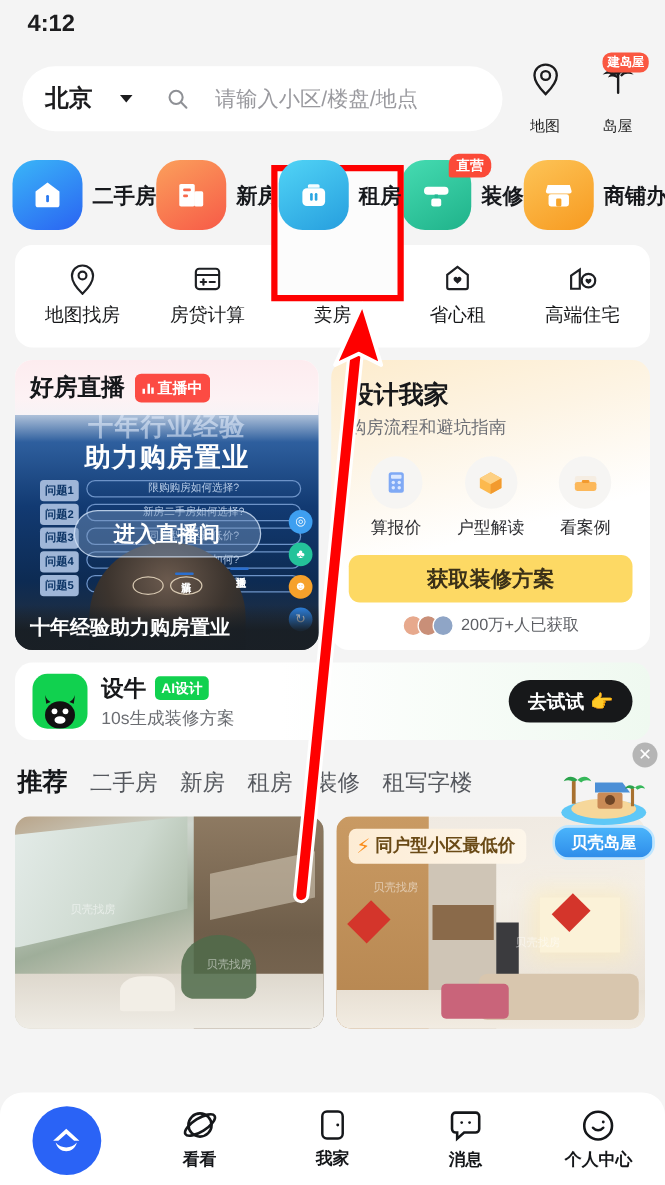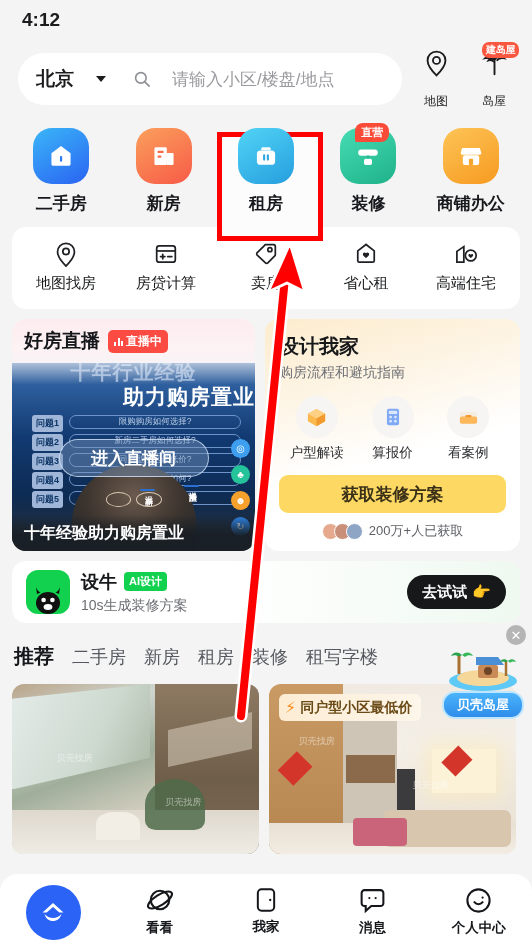--- a/index.html
+++ b/index.html
@@ -34,21 +34,21 @@
   .head-act .gl { height: 30px; display: flex; align-items: center; justify-content: center; }
   .head-act .lb { font-size: 12px; color: #222; margin-top: 15px; display: block; }
   .corner-badge {
     position: absolute; top: -6px; left: 12px;
     background: #fa5741; color: #fff; font-size: 10px; font-weight: 700;
     border-radius: 7px; padding: 1px 4px; white-space: nowrap; letter-spacing: -0.3px;
   }
 
   
   .cats { display: flex; padding: 14px 10px 6px; }
-  .cat { flex: 1; display: flex; flex-direction: column; align-items: center; gap: 8px; position: relative; }
+  .cat { flex: 1; display: flex; flex-direction: row; align-items: center; gap: 8px; position: relative; }
   .cat-ico {
     width: 56px; height: 56px; border-radius: 19px;
     display: flex; align-items: center; justify-content: center; position: relative;
   }
   .cat-lb { font-size: 17px; font-weight: 700; color: #16181c; white-space: nowrap; }
   .cat-badge {
     position: absolute; top: -5px; left: 38px; z-index: 3;
     background: #fb4a38; color: #fff; font-size: 11px; font-weight: 700;
     border-radius: 8px 8px 8px 2px; padding: 2px 6px; white-space: nowrap;
   }
@@ -87,21 +87,21 @@
   .bars { display: inline-flex; align-items: flex-end; gap: 1.5px; height: 9px; }
   .bars i { width: 2px; background: #fff; display: block; }
   .bars i:nth-child(1){height:4px} .bars i:nth-child(2){height:8px} .bars i:nth-child(3){height:5px}
   .live-video {
     position: absolute; top: 34px; left: 0; right: 0; bottom: 0;
     background: linear-gradient(180deg,#e9eef5 0%, #2e5f9e 16%, #123a72 42%, #0d2b53 72%, #2b3036 100%);
     overflow: hidden;
   }
   .lv-head1 { position: absolute; top: 6px; left: 0; right: 0; text-align: center;
     font-size: 20px; font-weight: 800; color: #eaf2ff; opacity: .55; letter-spacing: 1px; }
-  .lv-head2 { position: absolute; top: 30px; left: 0; right: 0; text-align: right;
+  .lv-head2 { position: absolute; top: 30px; left: 0; right: 0; text-align: center;
     font-size: 21px; font-weight: 800; color: #ffffff; letter-spacing: 1px; }
   .qrow { position: absolute; left: 20px; right: 14px; display: flex; align-items: flex-start; gap: 6px; }
   .qtag { background: #9fb6d8; color: #0d3566; font-size: 9px; font-weight: 700;
     border-radius: 3px; padding: 2px 4px; flex: none; }
   .qline { flex: 1; height: 14px; border: 1px solid #6d93c8; border-radius: 7px;
     color: #b9cde8; font-size: 8.5px; display: flex; align-items: center; justify-content: center; }
   .enter-btn {
     position: absolute; top: 86px; left: 50%; transform: translateX(-50%);
     width: 150px; height: 38px; border-radius: 19px;
     background: rgba(120,150,190,.45); border: 1px solid rgba(220,235,255,.75);
@@ -432,40 +432,40 @@
         </span>
       </div>
     </div>
 
     <div class="design-card">
       <div class="dz-title">设计我家</div>
       <div class="dz-sub">购房流程和避坑指南</div>
       <div class="dz-icons">
         <div class="dz-item">
           <div class="dz-circ">
-            <svg width="23" height="23" viewBox="0 0 24 24">
-                <path d="M12 3 21 8v8l-9 5-9-5V8z" fill="#fcb94e"></path>
-                <path d="M12 3 21 8l-9 5-9-5z" fill="#fdd083"></path>
-                <path d="M12 13v8l9-5V8z" fill="#f29a2e"></path>
-              </svg>
-          </div>
-          <span class="dz-lb">户型解读</span>
-        </div>
-        <div class="dz-item">
-          <div class="dz-circ">
             <svg width="22" height="22" viewBox="0 0 24 24">
                 <rect x="5.4" y="3" width="13.2" height="18" rx="2.2" fill="#7fa9f5"></rect>
                 <rect x="7.4" y="5.2" width="9.2" height="3.6" rx="1" fill="#dbe8ff"></rect>
                 <circle cx="9.4" cy="12" r="1.5" fill="#dbe8ff"></circle>
                 <circle cx="14.6" cy="12" r="1.5" fill="#dbe8ff"></circle>
                 <circle cx="9.4" cy="16.6" r="1.5" fill="#dbe8ff"></circle>
                 <circle cx="14.6" cy="16.6" r="1.5" fill="#dbe8ff"></circle>
               </svg>
           </div>
           <span class="dz-lb">算报价</span>
+        </div>
+        <div class="dz-item">
+          <div class="dz-circ">
+            <svg width="23" height="23" viewBox="0 0 24 24">
+                <path d="M12 3 21 8v8l-9 5-9-5V8z" fill="#fcb94e"></path>
+                <path d="M12 3 21 8l-9 5-9-5z" fill="#fdd083"></path>
+                <path d="M12 13v8l9-5V8z" fill="#f29a2e"></path>
+              </svg>
+          </div>
+          <span class="dz-lb">户型解读</span>
         </div>
         <div class="dz-item">
           <div class="dz-circ">
             <svg width="23" height="23" viewBox="0 0 24 24">
                 <rect x="3" y="6" width="18" height="12" rx="2" fill="#f5ede2"></rect>
                 <rect x="3" y="11" width="18" height="7.5" rx="2" fill="#fcb85a"></rect>
                 <rect x="8.8" y="9.4" width="6.4" height="2.4" rx="1.2" fill="#f29a2e"></rect>
               </svg>
           </div>
           <span class="dz-lb">看案例</span>

